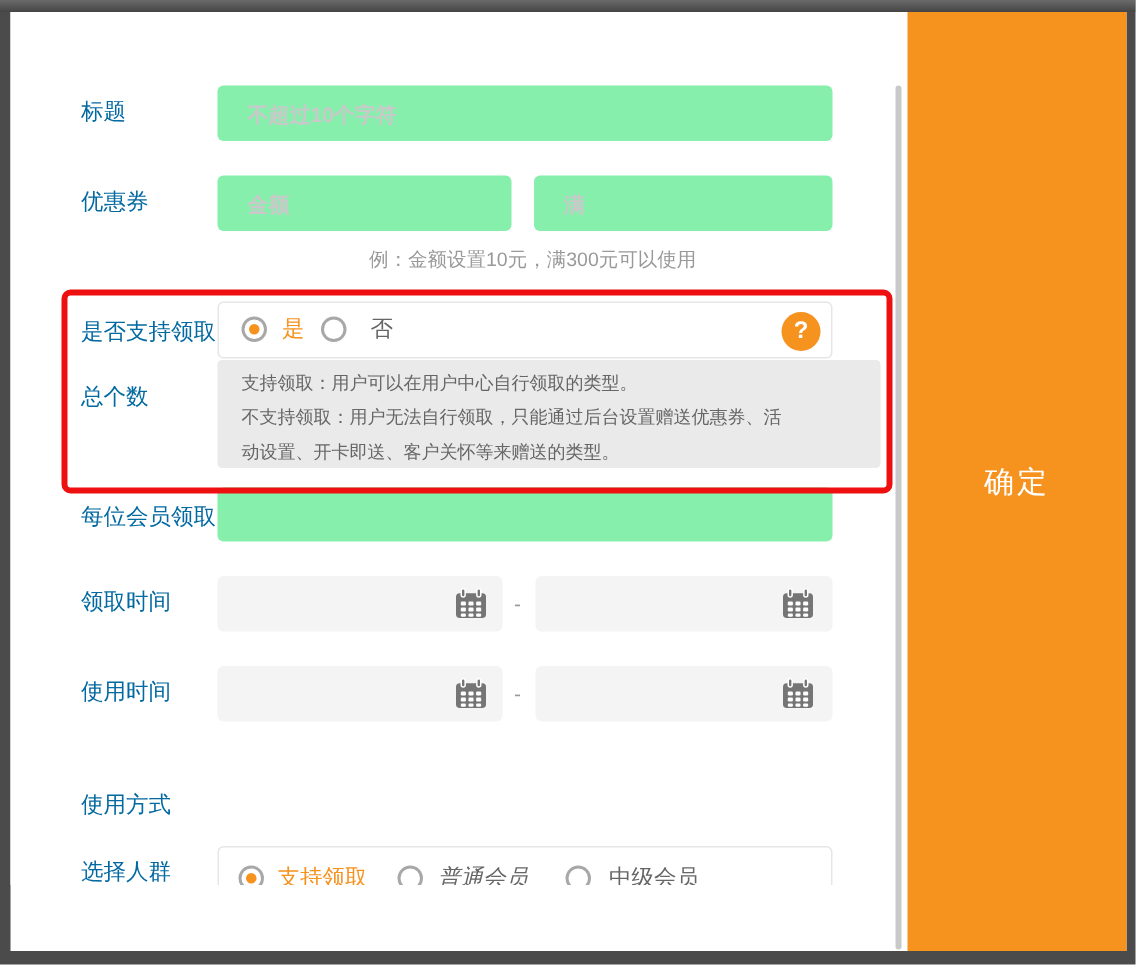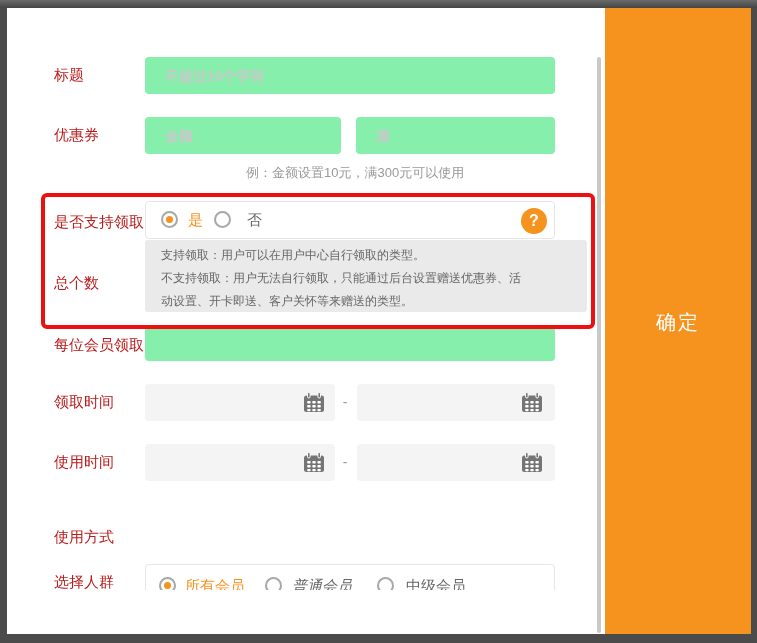--- a/index.html
+++ b/index.html
@@ -32,21 +32,21 @@
     position:absolute; left:590px; top:49px; width:4px; height:576px;
     background:#c9c9c9; border-radius:2px;
   }
   
   .content {
     position:absolute; left:0; top:0; width:590px; height:582px;
     overflow:hidden; background:#fff;
   }
   .row-label {
     position:absolute; left:47px; height:20px; line-height:20px;
-    font-size:15px; color:#b91c1c; white-space:nowrap;
+    font-size:15px; color:#0369a1; white-space:nowrap;
   }
   .txt-input {
     position:absolute; border:none; outline:none;
     background:#86efac; border-radius:4px;
     font-size:14px; color:#333; padding:0 20px;
     font-family:"Liberation Sans","DejaVu Sans",sans-serif;
     font-weight:bold;
   }
   .txt-input::placeholder { color:#c9c9c9; opacity:1; }
   .hint {
@@ -120,21 +120,21 @@
       <span class="opt-label" style="left:101px; top:8px;">否</span>
       <span class="help-icon" style="left:375px; top:6px;">?</span>
     </div>
 
     <div class="tooltip">
       <div>支持领取：用户可以在用户中心自行领取的类型。</div>
       <div>不支持领取：用户无法自行领取，只能通过后台设置赠送优惠券、活</div>
       <div>动设置、开卡即送、客户关怀等来赠送的类型。</div>
     </div>
 
-    <div class="row-label" style="top:265px;">总个数</div>
+    <div class="row-label" style="top:248px;font-family:Liberation Mono, monospace;">总个数</div>
 
     <div class="row-label" style="top:327px;">每位会员领取</div>
     <input class="txt-input" style="left: 138px; top: 317px; width: 410px; height: 36px;">
 
     <div class="row-label" style="top:384px;">领取时间</div>
     <div class="date-input" style="left:138px; top:376px; width:190px; height:37px;">
       <svg class="cal-icon" style="left:158px;" width="22" height="21" viewBox="0 0 22 21">
         <rect x="1" y="3.5" width="20" height="16.5" rx="2.5" fill="#757575"></rect>
         <rect x="4.5" y="0.5" width="2.6" height="5.5" rx="1.3" fill="#757575" stroke="#ffffff" stroke-width="1"></rect>
         <rect x="14.9" y="0.5" width="2.6" height="5.5" rx="1.3" fill="#757575" stroke="#ffffff" stroke-width="1"></rect>
@@ -208,21 +208,21 @@
             <rect x="14.4" y="17" width="3.4" height="2.2" rx="0.8"></rect>
         </g>
       </svg>
     </div>
 
     <div class="row-label" style="top:519px;">使用方式</div>
 
     <div class="row-label" style="top:564px;">选择人群</div>
     <div class="box-row" style="top:556px; height:43px;">
       <span class="radio on" style="left:13px; top:12px;"></span>
-      <span class="opt-label on" style="left:39px; top:11px;">所有会员</span>
+      <span class="opt-label on" style="left:39px; top:11px;">支持领取</span>
       <span class="radio" style="left:119px; top:12px;"></span>
       <span class="opt-label" style="left:146px; top:11px;font-style:italic;">普通会员</span>
       <span class="radio" style="left:231px; top:12px;"></span>
       <span class="opt-label" style="left:260px; top:11px;">中级会员</span>
     </div>
 
     <div class="annotation"></div>
 
   </div>
 

